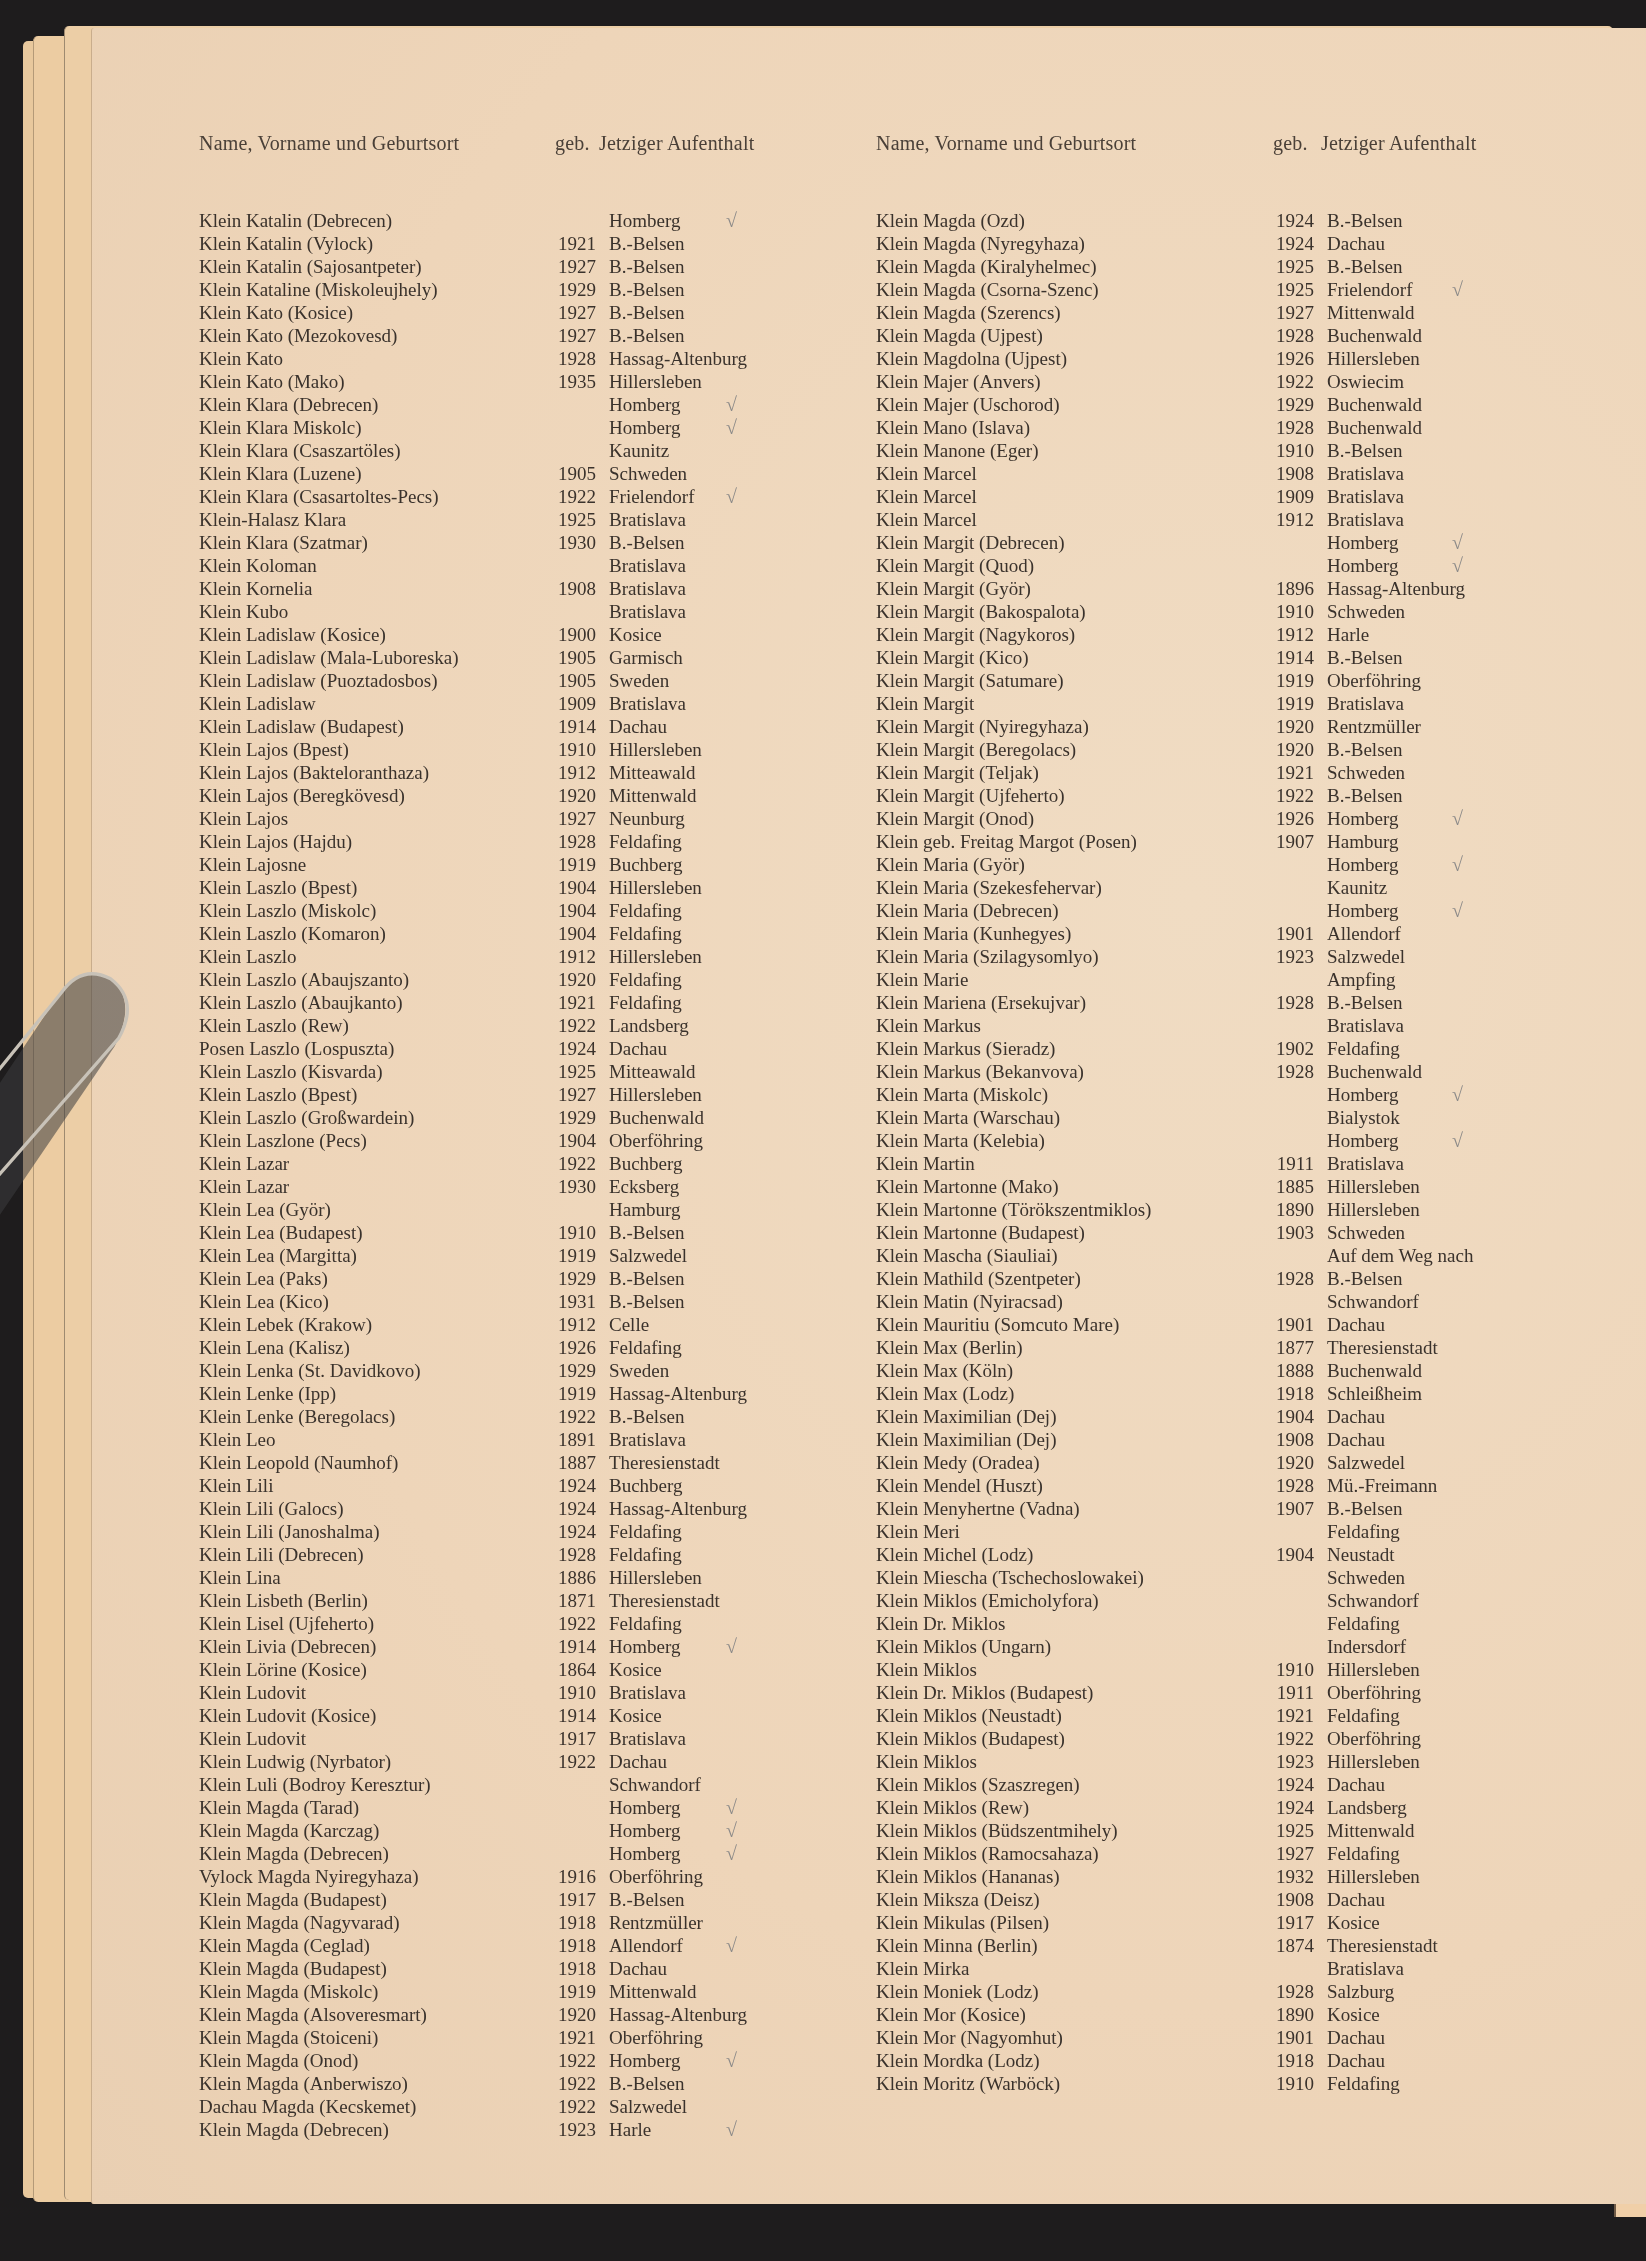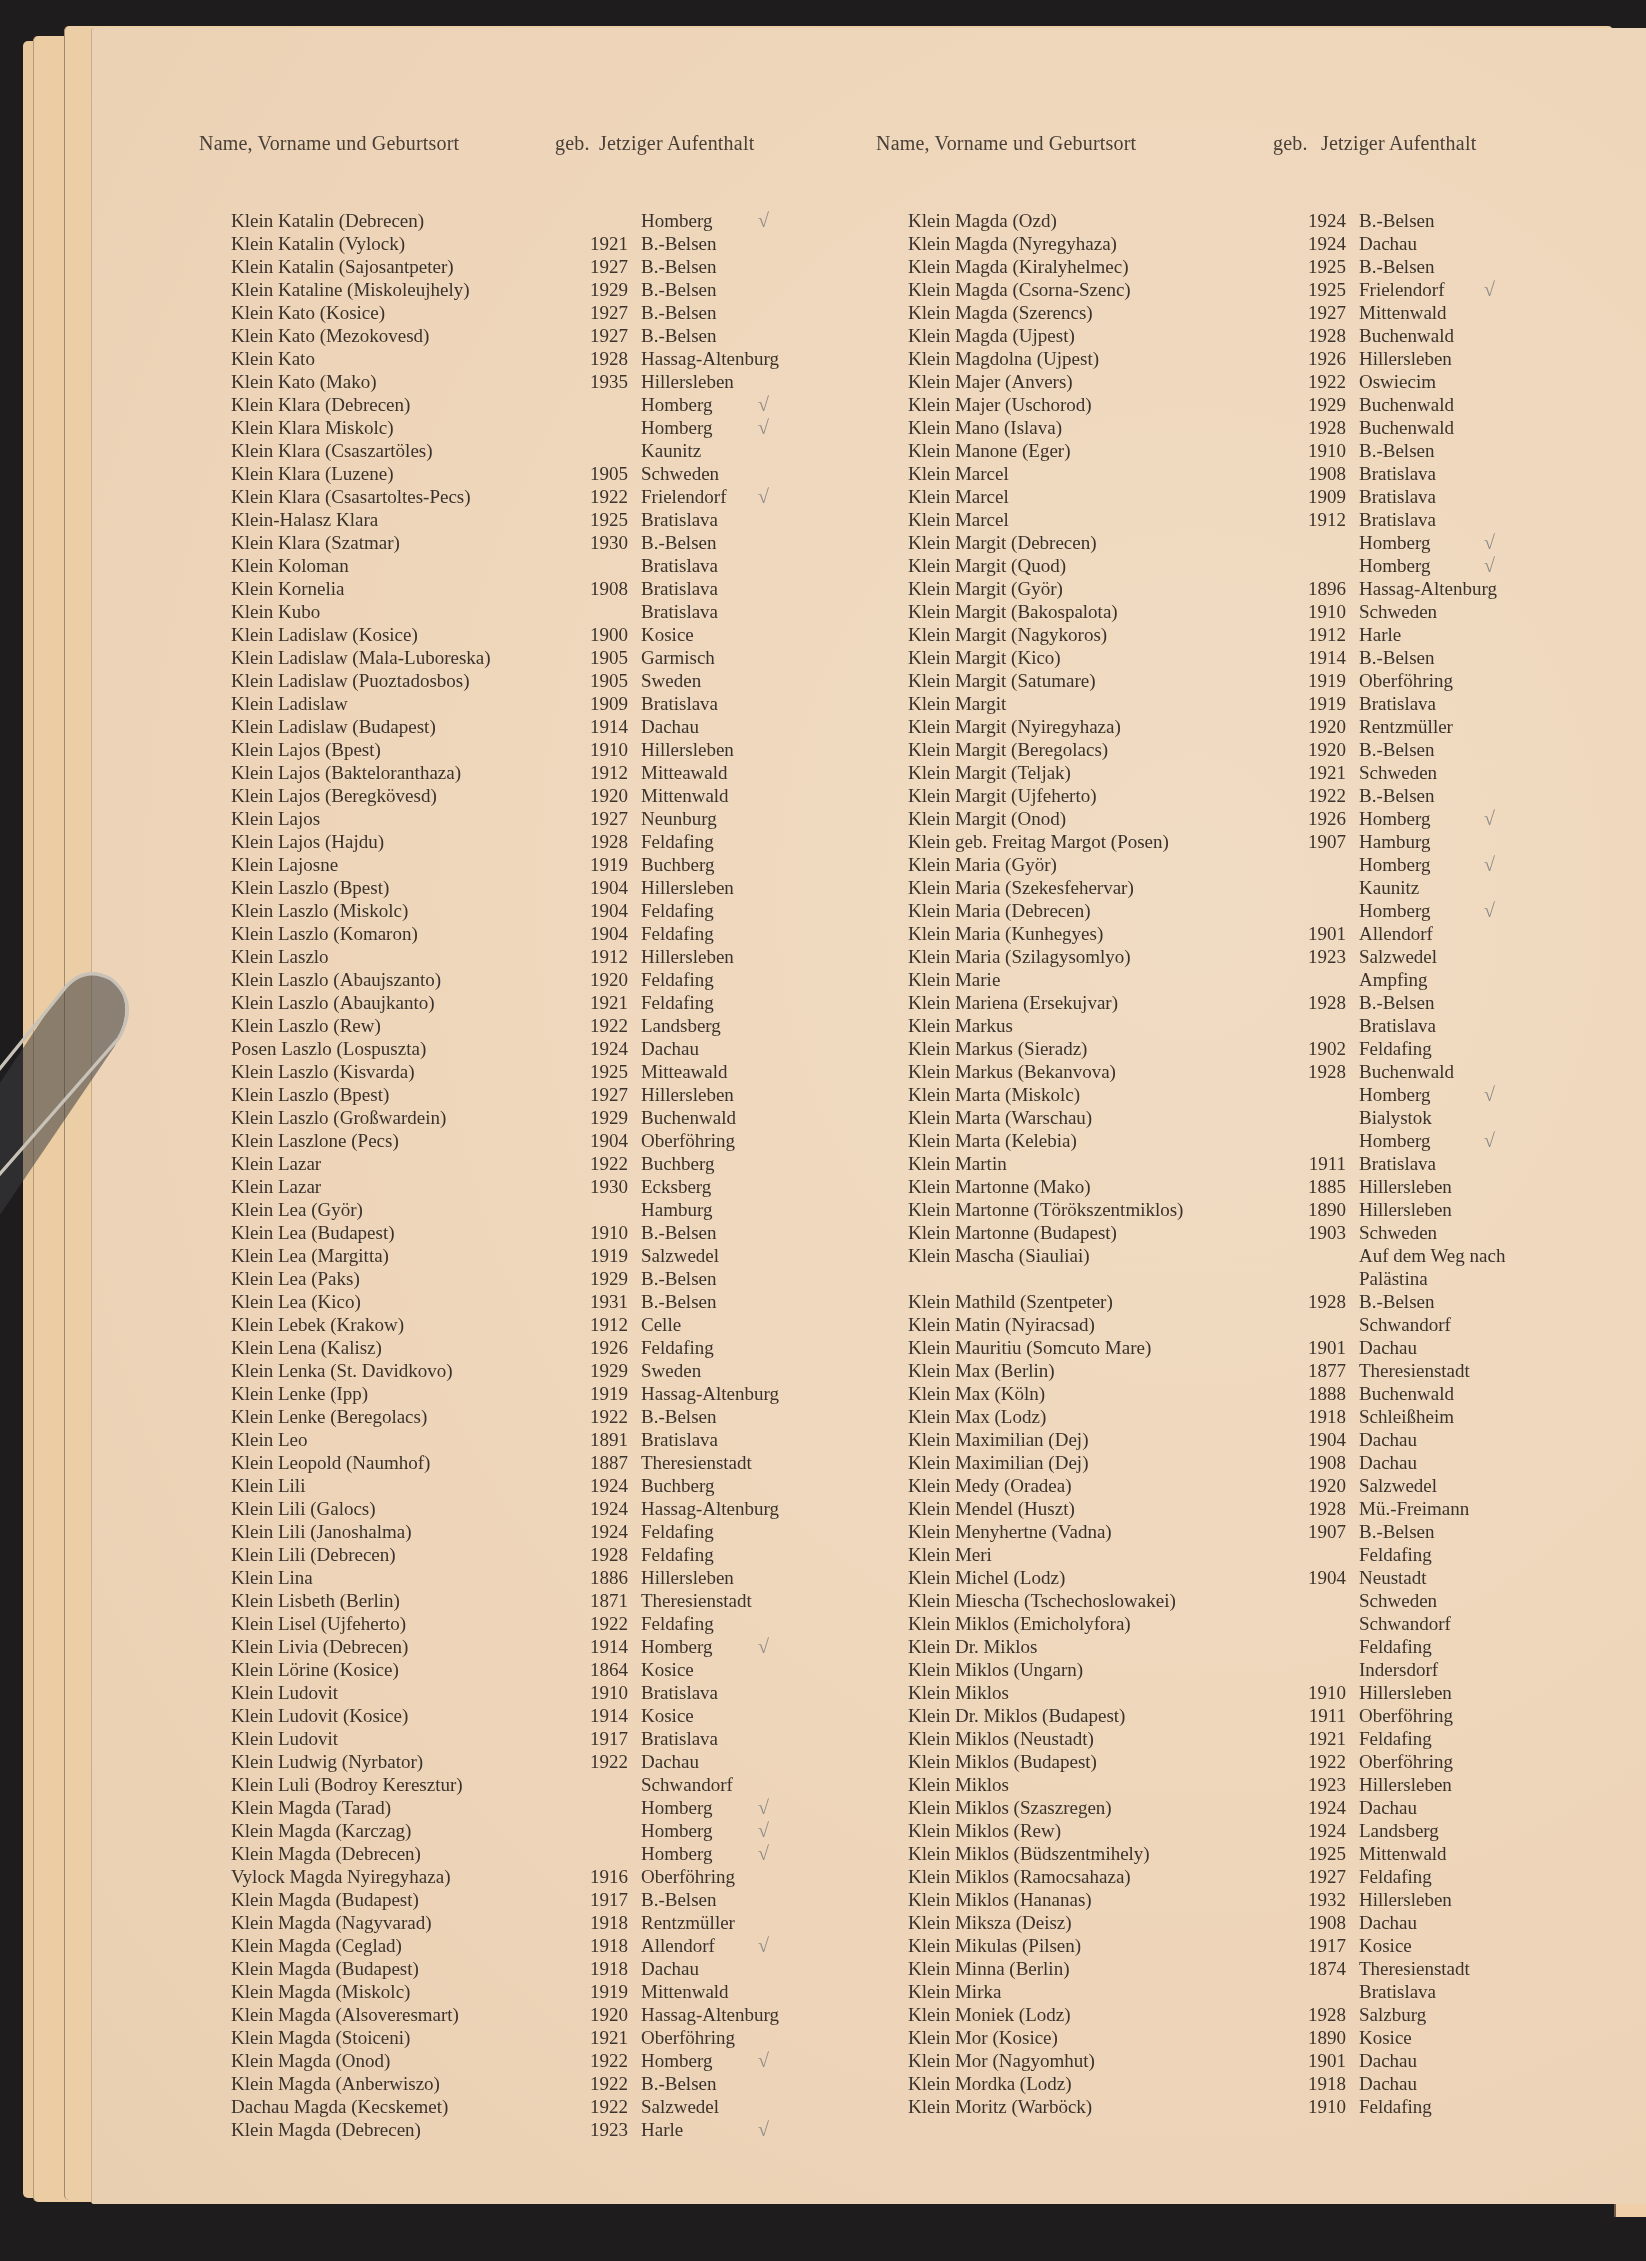--- a/index.html
+++ b/index.html
@@ -26,21 +26,21 @@
   .col-left { left: 107px; }
   .col-right { left: 784px; }
   .hdr {
     position: absolute; top: 104px; height: 33px;
     font-size: 20px; color: #4a4038; white-space: nowrap;
     letter-spacing: 0.2px;
   }
   .hdr .h-name { position: absolute; left: 0; }
   .hdr .h-geb { position: absolute; left: 356px; }
   .hdr .h-ort { position: absolute; left: 400px; }
-  .rows { position: absolute; top: 181px; left: 0; margin-left: 32px; }
+  .rows { position: absolute; top: 181px; left: 0; }
   .row {
     position: relative; height: 23px; width: 667px;
     font-size: 19px; color: #3a322c; white-space: nowrap;
     line-height: 23px;
   }
   .row .name { position: absolute; left: 0; }
   .row .year { position: absolute; left: 354px; width: 43px; text-align: right; }
   .row .place { position: absolute; left: 410px; }
   .row .check { position: absolute; left: 527px; color: #8c8a88; font-size: 20px; }
   .col-right .row .year { left: 395px; }
@@ -740,25 +740,20 @@
           <span class="name">Klein Martonne (Budapest)</span>
           <span class="year">1903</span>
           <span class="place">Schweden</span>
         </div>
         <div class="row">
           <span class="name">Klein Mascha (Siauliai)</span>
           <span class="year"></span>
           <span class="place">Auf dem Weg nach</span>
         </div>
         <div class="row">
-          <span class="name"></span>
-          <span class="year"></span>
-          <span class="place">Palästina</span>
-        </div>
-        <div class="row">
           <span class="name">Klein Mathild (Szentpeter)</span>
           <span class="year">1928</span>
           <span class="place">B.-Belsen</span>
         </div>
         <div class="row">
           <span class="name">Klein Matin (Nyiracsad)</span>
           <span class="year"></span>
           <span class="place">Schwandorf</span>
         </div>
         <div class="row">

